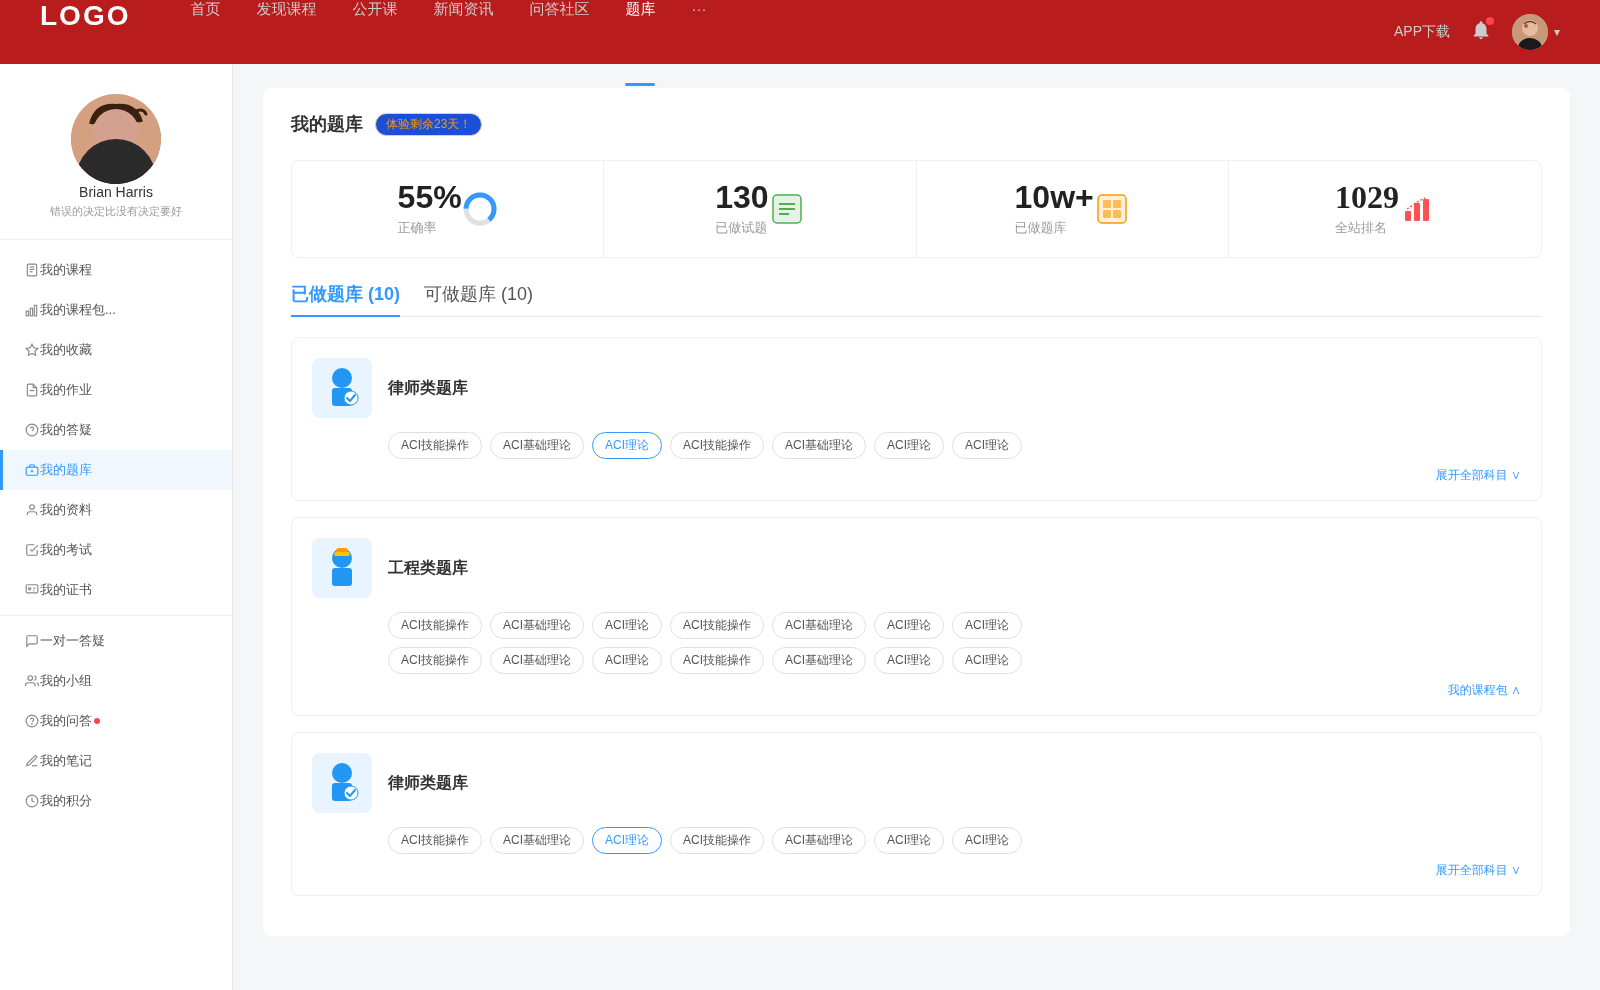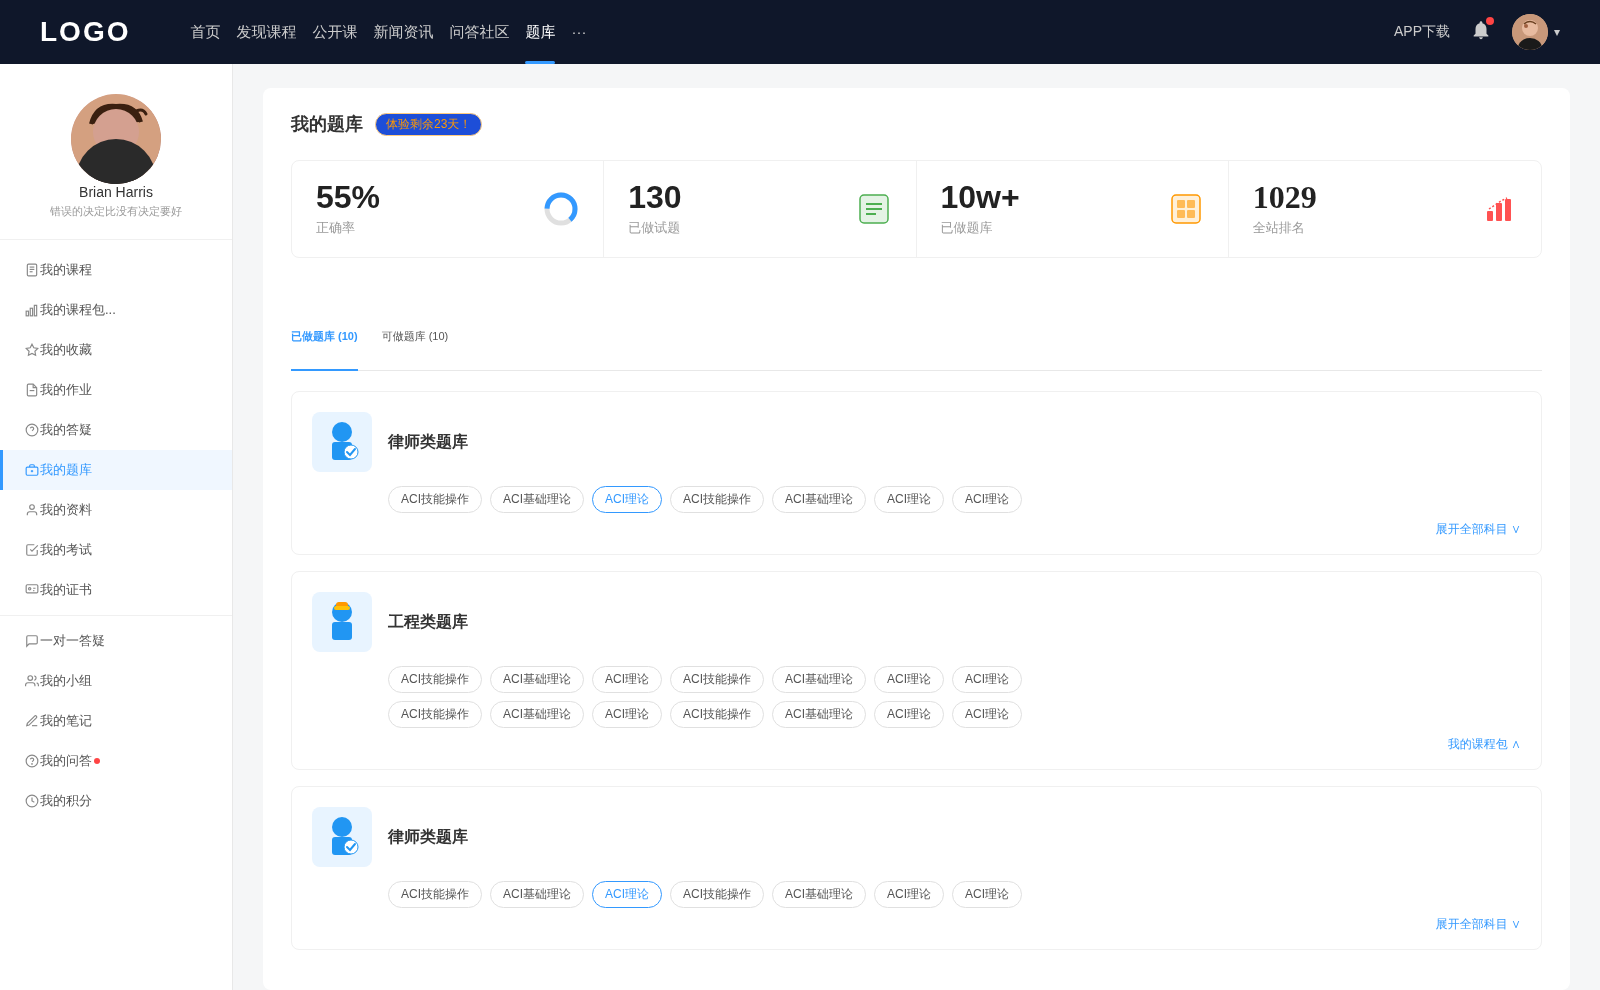--- a/index.html
+++ b/index.html
@@ -1,36 +1,35 @@
 <!DOCTYPE html>
 <html><head>
   <meta charset="utf-8">
   <style>
     * { box-sizing: border-box; margin: 0; padding: 0; }
     body { font-family: -apple-system, BlinkMacSystemFont, 'PingFang SC', 'Microsoft YaHei', sans-serif; background: #f0f2f5; color: #333; }
 
     
     .navbar {
-      background: #0f172a;
+      background: #b91c1c;
       height: 64px;
       display: flex;
-      align-items: center;
       padding: 0 40px;
       position: relative;
     }
     .navbar-logo {
       color: #fff;
       font-size: 28px;
       font-weight: bold;
       letter-spacing: 2px;
       margin-right: 60px;
     }
     .navbar-nav {
       display: flex;
-      gap: 16px;
+      gap: 36px;
       flex: 1;
     }
     .navbar-nav a {
       color: #ccc;
       text-decoration: none;
       font-size: 15px;
       cursor: pointer;
       position: relative;
     }
     .navbar-nav a.active {
@@ -221,21 +220,21 @@
       gap: 0;
       border: 1px solid #f0f0f0;
       border-radius: 8px;
       margin-bottom: 24px;
       overflow: hidden;
     }
     .stat-card {
       padding: 20px 24px;
       display: flex;
       align-items: center;
-      justify-content: space-between;
+      justify-content: center;
       border-right: 1px solid #f0f0f0;
     }
     .stat-card:last-child { border-right: none; font-family: Liberation Serif, serif; }
     .stat-left {}
     .stat-value {
       font-size: 32px;
       font-weight: bold;
       color: #222;
       line-height: 1;
     }
@@ -250,26 +249,25 @@
     }
 
     
     .tabs-row {
       display: flex;
       gap: 24px;
       border-bottom: 1px solid #e8e8e8;
       margin-bottom: 20px;
     }
     .tab-item {
-      font-size: 11px;
-      padding-bottom: 26px;
+      font-size: 18px;
+      padding-bottom: 10px;
       cursor: pointer;
       color: #555;
       position: relative;
-      margin-top: 47px;
     }
     .tab-item.active {
       color: #3399ff;
       font-weight: 600;
     }
     .tab-item.active::after {
       content: '';
       position: absolute;
       bottom: -1px; left: 0; right: 0;
       height: 2px;
@@ -499,36 +497,36 @@
               <circle cx="9" cy="7" r="4"></circle>
               <path d="M23 21v-2a4 4 0 0 0-3-3.87"></path>
               <path d="M16 3.13a4 4 0 0 1 0 7.75"></path>
             </svg>
         </span>
         <span>我的小组</span>
       </li>
       <li>
         <span class="menu-icon">
           <svg width="14" height="14" viewBox="0 0 24 24" fill="none" stroke="#888" stroke-width="2">
-              <path d="M12 20h9"></path>
-              <path d="M16.5 3.5a2.121 2.121 0 0 1 3 3L7 19l-4 1 1-4L16.5 3.5z"></path>
-            </svg>
-        </span>
-        <span>我的笔记</span>
-      </li>
-      <li>
-        <span class="menu-icon">
-          <svg width="14" height="14" viewBox="0 0 24 24" fill="none" stroke="#888" stroke-width="2">
               <circle cx="12" cy="12" r="10"></circle>
               <path d="M9.09 9a3 3 0 0 1 5.83 1c0 2-3 3-3 3"></path>
               <circle cx="12" cy="17" r="0.5" fill="#888"></circle>
             </svg>
         </span>
         <span>我的问答</span>
         <span class="menu-dot"></span>
+      </li>
+      <li>
+        <span class="menu-icon">
+          <svg width="14" height="14" viewBox="0 0 24 24" fill="none" stroke="#888" stroke-width="2">
+              <path d="M12 20h9"></path>
+              <path d="M16.5 3.5a2.121 2.121 0 0 1 3 3L7 19l-4 1 1-4L16.5 3.5z"></path>
+            </svg>
+        </span>
+        <span>我的笔记</span>
       </li>
       <li>
         <span class="menu-icon">
           <svg width="14" height="14" viewBox="0 0 24 24" fill="none" stroke="#888" stroke-width="2">
               <circle cx="12" cy="12" r="10"></circle>
               <path d="M12 6v6l4 2"></path>
             </svg>
         </span>
         <span>我的积分</span>
       </li>

